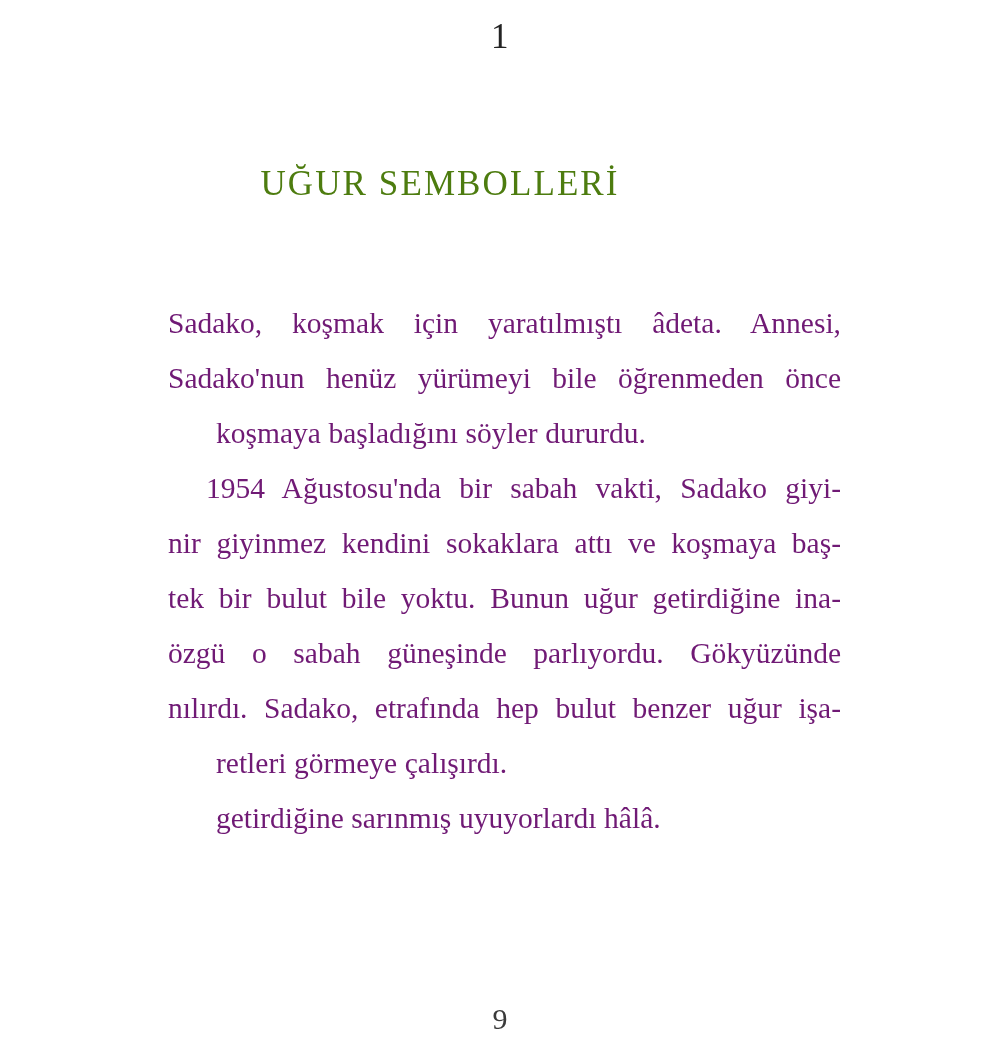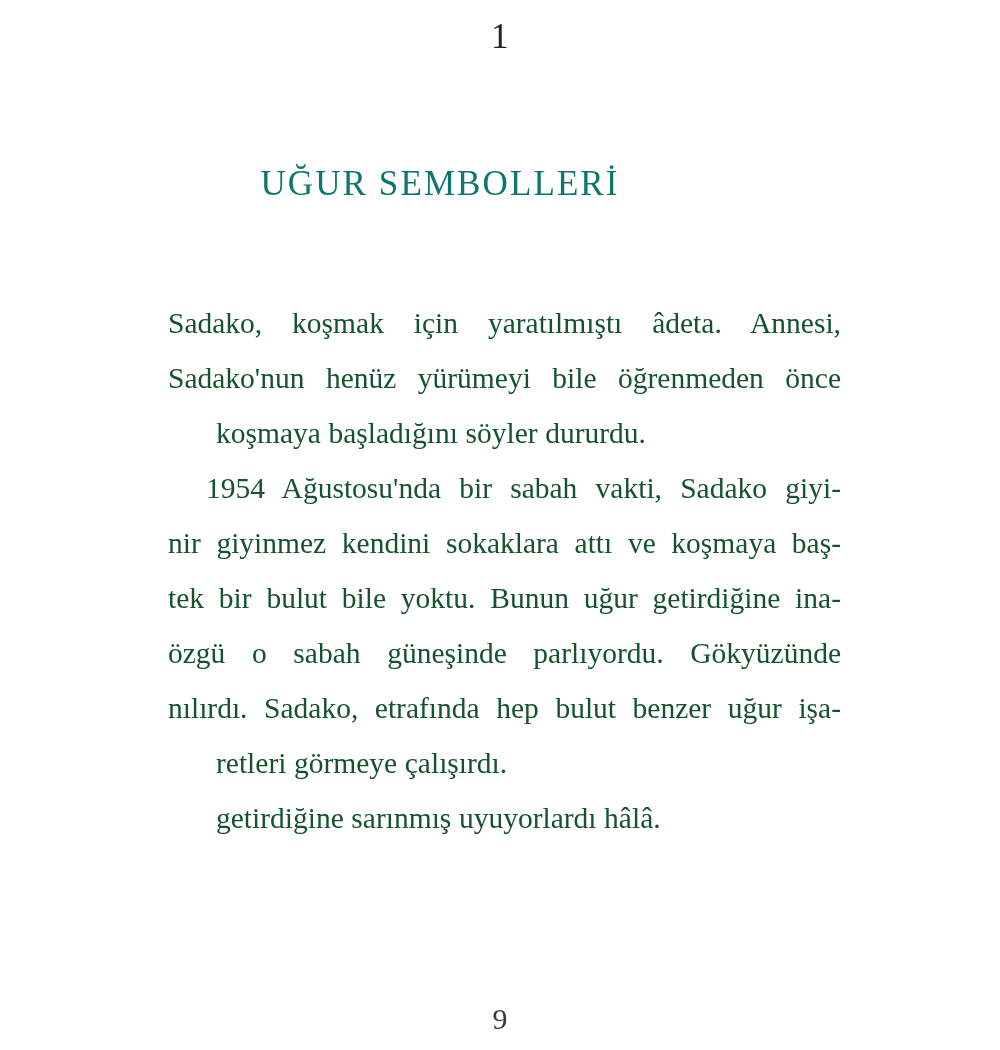--- a/index.html
+++ b/index.html
@@ -39,40 +39,40 @@
   
   .chapter-title {
     position: absolute;
     top: 162px;
     left: 0;
     width: 880px;
     text-align: center;
     font-size: 35px;
     line-height: 44px;
     letter-spacing: 2.1px;
-    color: #0f766e;
+    color: #4d7c0f;
     font-weight: 400;
     margin: 0;
   }
 
   
   .text-block {
     position: absolute;
     top: 296px;
     left: 168px;
     width: 673px;
   }
 
   .paragraph {
     margin: 0;
     font-size: 29.5px;
     line-height: 55px;
     text-align: justify;
     text-align-last: left;
-    color: #14532d;
+    color: #701a75;
     hyphens: manual;
     word-spacing: 0.2px;
   }
 
   
   .line {
     display: block;
     text-align: justify;
     text-align-last: justify;
     white-space: nowrap;

